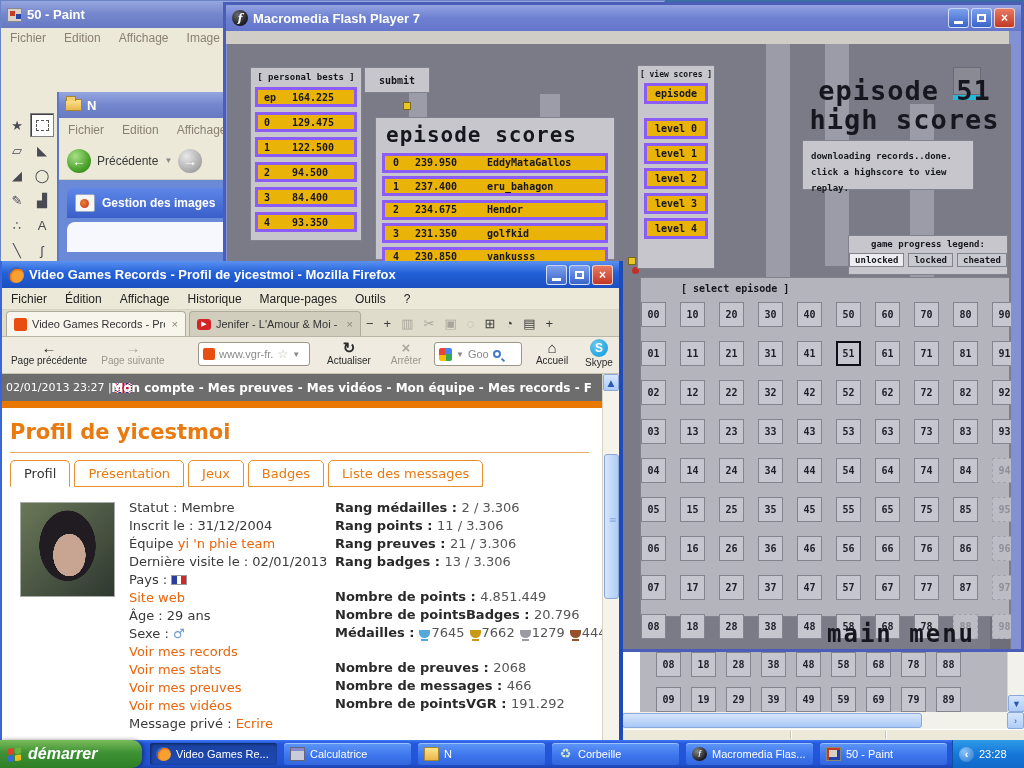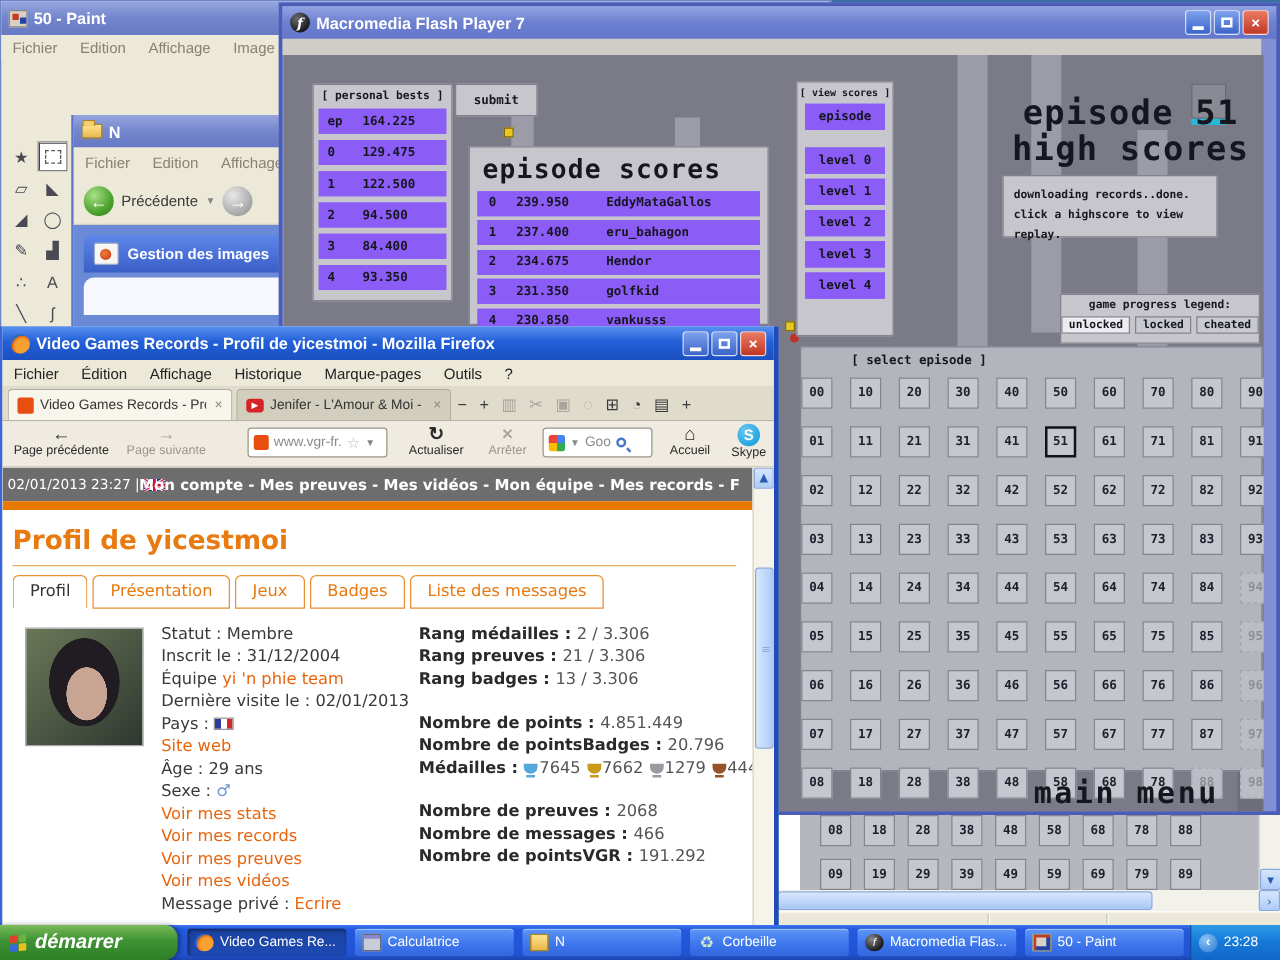--- a/index.html
+++ b/index.html
@@ -55,21 +55,21 @@
   
   #flash-window { left:223px; top:2px; width:801px; height:650px; background:#8290D4; border:3px solid #4A5EB8; z-index:4; }
   #flash-window .titlebar { height:26px; background:linear-gradient(180deg,#93A3E2 0%,#6D80D0 50%,#6376CC 100%); }
   .flash-icon { width:16px; height:16px; border-radius:50%; background:radial-gradient(circle at 35% 30%,#6A6A72,#1A1A20 70%); color:#fff; font-style:italic; font-weight:bold; font-size:11px; display:flex; align-items:center; justify-content:center; margin-right:5px; font-family:"DejaVu Serif",serif; }
   #flash-menustrip { position:absolute; left:0; right:12px; top:26px; height:13px; background:#CFCDC5; }
   #flash-stage { position:absolute; left:1px; top:39px; width:784px; height:605px; background:#7B7B87; overflow:hidden; }
   .pillar { position:absolute; background:#9C9CA8; }
   .dot { position:absolute; width:8px; height:8px; background:#E8C820; border:1px solid #806810; }
   .px { font-family:"DejaVu Sans Mono",monospace; font-weight:bold; color:#16161F; }
   .fpanel { position:absolute; background:#C6C6CC; border:1px solid #82828E; }
-  .fbox { background:#8b5cf6; border:1px solid #8b5cf6; }
+  .fbox { background:#eab308; border:3px solid #8b5cf6; }
   #es-rows .fbox { display:flex; align-items:center; height:20px; margin:4px 6px 0 6px; padding:0 8px; font-size:10px; }
   .es-rank { width:22px; } .es-score { width:72px; }
   .vs-btn { height:21px; margin:4px 6px 0 6px; display:flex; align-items:center; justify-content:center; font-size:10px; }
   #flash-heading { text-align:center; font-size:27px; line-height:29px; letter-spacing:1px; }
   .legend-chip { border:1px solid #82828E; background:#C9C9D0; padding:1px 5px; font-size:9px; }
   .legend-chip.lit { background:#EDEDF1; }
   #ep-grid { position:absolute; left:0; top:24px; display:grid; grid-template-columns:repeat(10,25px); grid-auto-rows:25px; column-gap:11px; row-gap:6px;gap:14px; }
   .ep-cell { background:#C6C6CE; border:1px solid #84848F; display:flex; align-items:center; justify-content:center; font-size:10px; font-family:"DejaVu Sans Mono",monospace; font-weight:bold; color:#20202C; }
   .ep-cell.sel { border:2px solid #101018; }
   .ep-cell.locked { border:1px dashed #A2A2AC; color:#8E8E98; background:#BCBCC4; }
@@ -585,28 +585,29 @@
       <div id="avatar"></div>
       <div id="left-col">
           <div class="line"><span>Statut : Membre</span></div>
           <div class="line"><span>Inscrit le : 31/12/2004</span></div>
           <div class="line"><span>Équipe </span><span class="olink">yi 'n phie team</span></div>
           <div class="line"><span>Dernière visite le : 02/01/2013</span></div>
           <div class="line"><span>Pays : </span><span class="flag-fr"></span></div>
           <div class="line"><span class="olink">Site web</span></div>
           <div class="line"><span>Âge : 29 ans</span></div>
           <div class="line"><span>Sexe : </span><span class="male">♂</span></div>
+          <div class="line"><span class="olink">Voir mes records</span></div>
           <div class="line"><span class="olink">Voir mes stats</span></div>
-          <div class="line"><span class="olink">Voir mes records</span></div>
           <div class="line"><span class="olink">Voir mes preuves</span></div>
           <div class="line"><span class="olink">Voir mes vidéos</span></div>
           <div class="line"><span>Message privé : </span><span class="olink">Ecrire</span></div>
         </div>
       <div id="right-col">
           <div class="line"><b>Rang médailles : </b><span>2 / 3.306</span></div>
+          <div class="line"><b>Rang points : </b><span>11 / 3.306</span></div>
           <div class="line"><b>Rang preuves : </b><span>21 / 3.306</span></div>
           <div class="line"><b>Rang badges : </b><span>13 / 3.306</span></div>
           <div class="gap"></div>
           <div class="line"><b>Nombre de points : </b><span>4.851.449</span></div>
           <div class="line"><b>Nombre de pointsBadges : </b><span>20.796</span></div>
           <div class="line"><b>Médailles :</b><span class="cup" style="background: rgb(85, 168, 220);"></span><span>7645</span><span class="cup" style="background: rgb(200, 154, 24);"></span><span>7662</span><span class="cup" style="background: rgb(154, 154, 162);"></span><span>1279</span><span class="cup" style="background: rgb(150, 82, 42);"></span><span>444</span></div>
           <div class="gap"></div>
           <div class="line"><b>Nombre de preuves : </b><span>2068</span></div>
           <div class="line"><b>Nombre de messages : </b><span>466</span></div>
           <div class="line"><b>Nombre de pointsVGR : </b><span>191.292</span></div>

